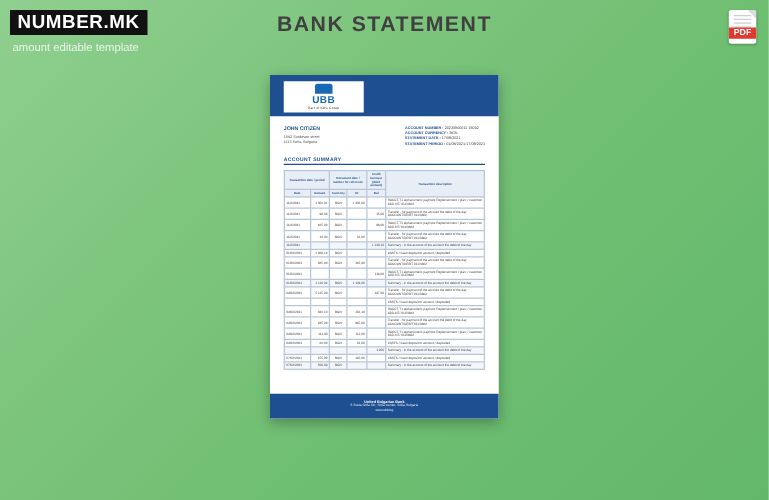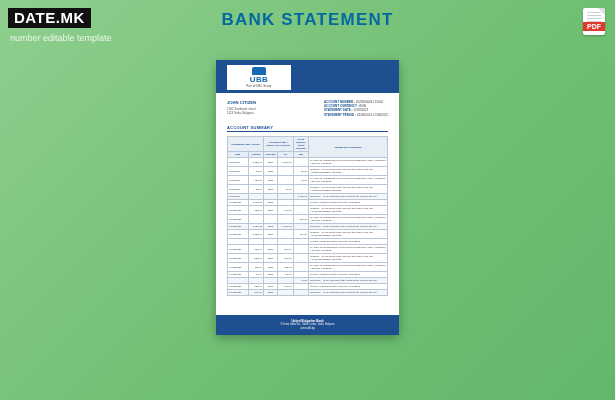--- a/index.html
+++ b/index.html
@@ -16,21 +16,21 @@
     font-weight:bold;font-size:15px;letter-spacing:.5px;
     padding:2px 6px 3px 6px;line-height:1;
   }
   .tagline{
     position:absolute;left:10px;top:33px;
     color:#eaf6ea;font-size:9px;
   }
   .page-title{
     position:absolute;left:0;right:0;top:10px;
     text-align:center;
-    color:#0369a1;
+    color:#404040;
     font-size:17px;font-weight:bold;letter-spacing:1.2px;
   }
   .file-icons{
     position:absolute;right:10px;top:8px;
     display:flex;gap:6px;align-items:flex-start;
   }
   .fileicon{
     width:22px;height:27px;border-radius:2px;position:relative;
     background:#fff;box-shadow:0 1px 2px rgba(0,0,0,.25);
     overflow:hidden;
@@ -103,23 +103,23 @@
     color:#fff;text-align:center;padding-top:4px;box-sizing:border-box;
   }
   .doc-foot .f1{font-size:3px;font-weight:bold;line-height:4px;}
   .doc-foot .f2{font-size:2.6px;line-height:3.6px;opacity:.9;}
   .doc-foot .f3{font-size:2.6px;line-height:3.6px;opacity:.9;}
 </style>
 </head>
 <body>
 
 <div class="brand">
-  <span>DATE.MK</span>
+  <span>NUMBER.MK</span>
 </div>
-<div class="tagline">number editable template</div>
+<div class="tagline">amount editable template</div>
 <div class="page-title">BANK STATEMENT</div>
 
 <div class="file-icons">
   <div class="fileicon pdf">
     <div class="fold"></div>
     <div class="lines">
         <i></i>
         <i></i>
         <i></i>
         <i></i>

